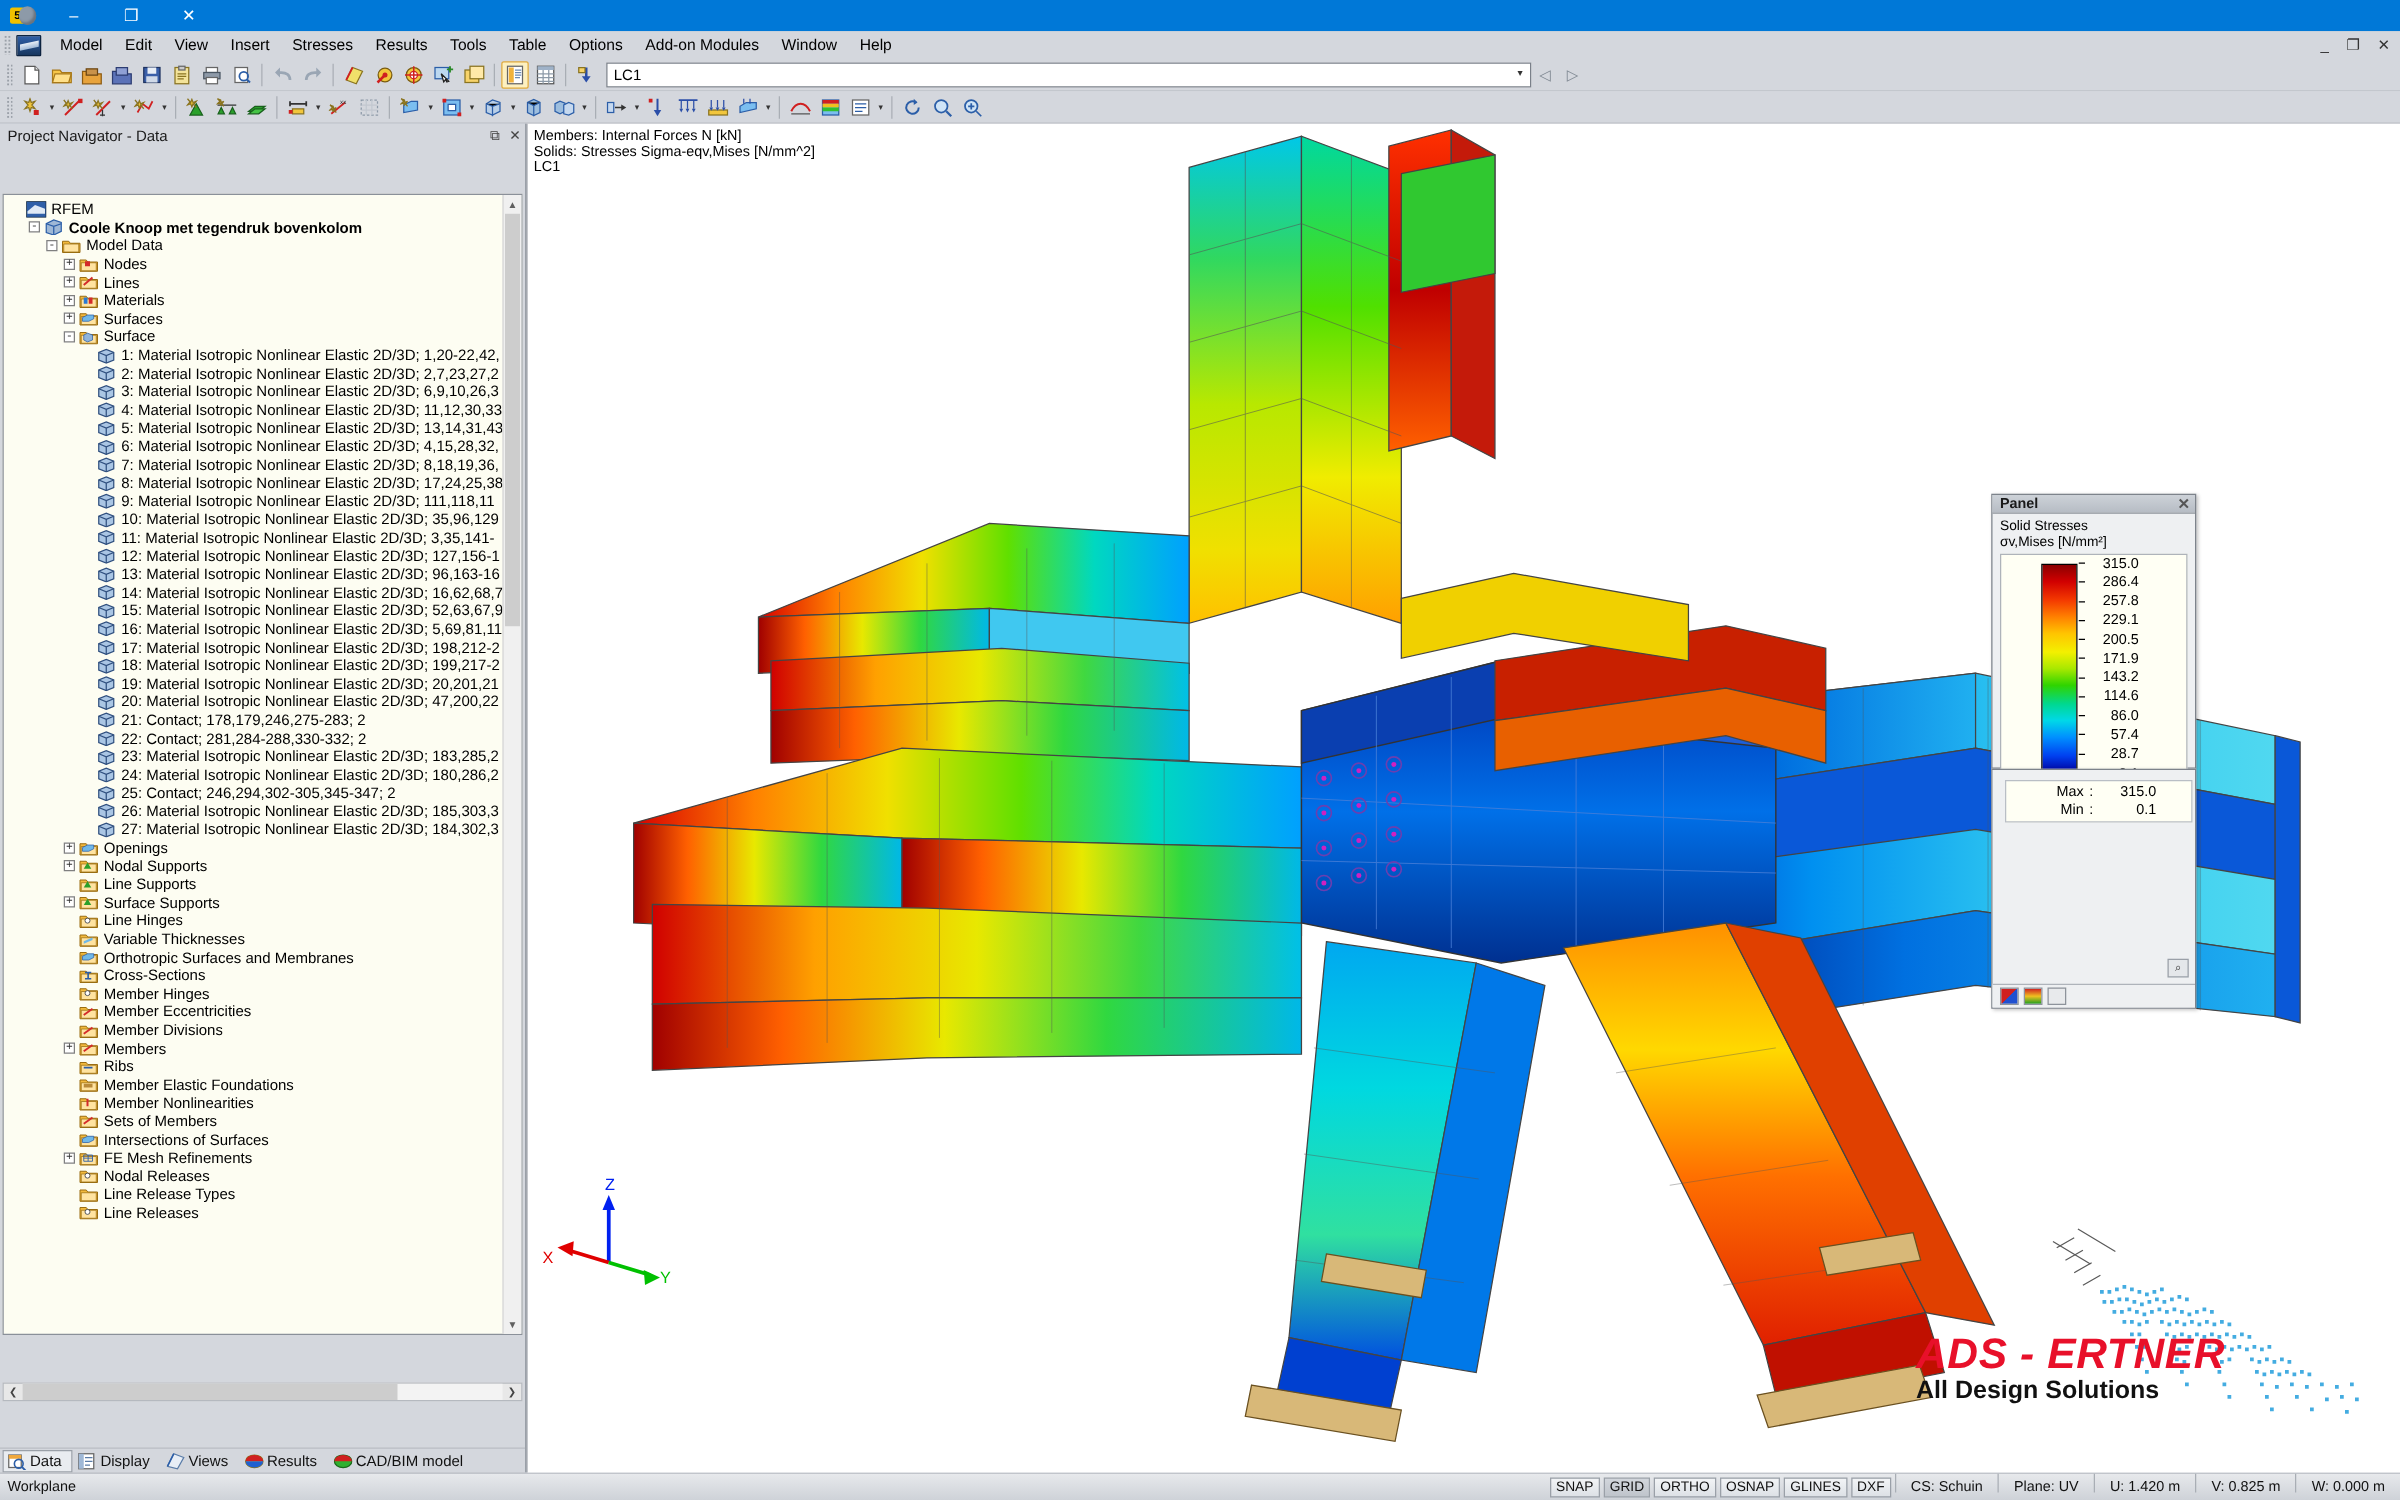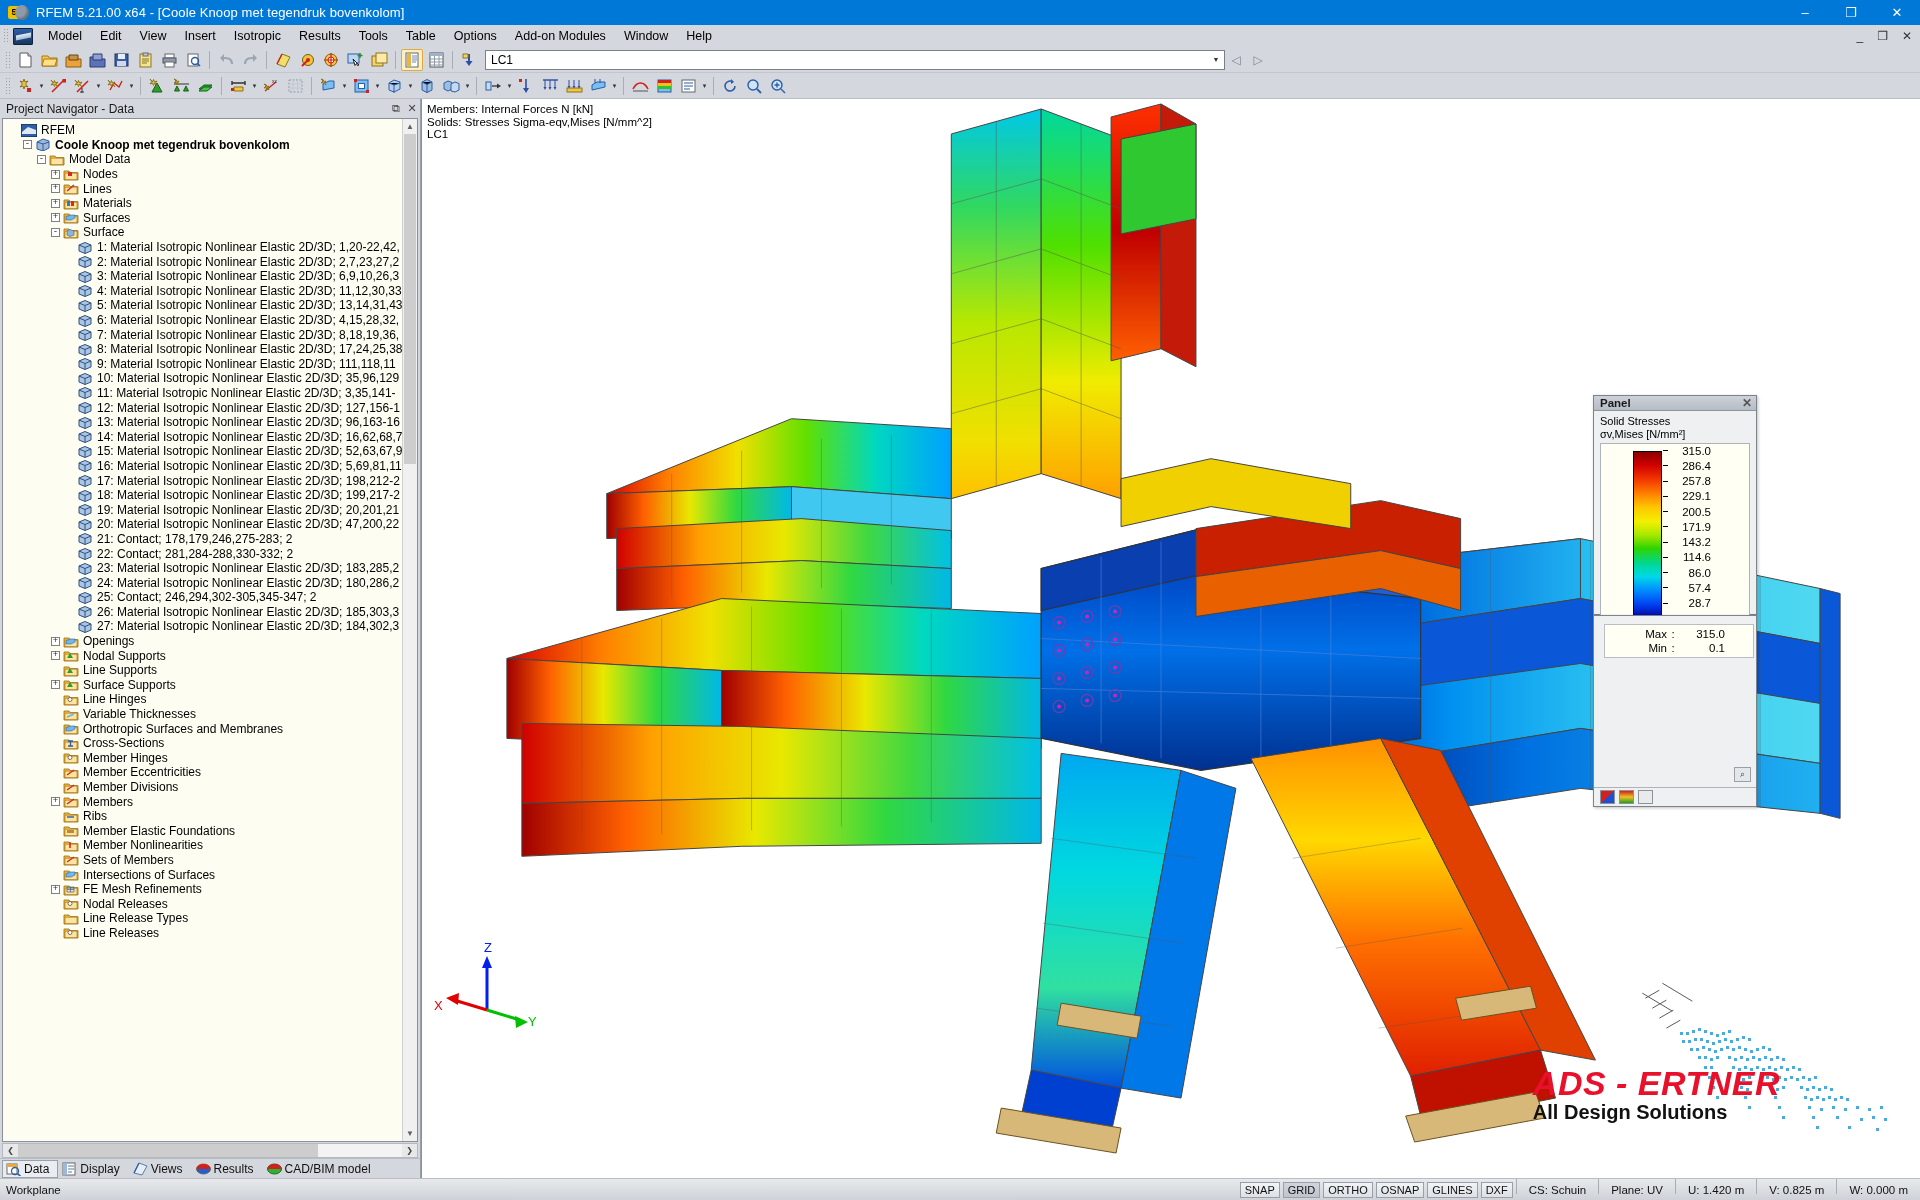--- a/index.html
+++ b/index.html
@@ -90,21 +90,21 @@
 
   
   .ic { width: 17px; height: 16px; position: relative; display:block; }
 
   
   .mainrow { flex: 1; display: flex; min-height: 0; }
 
   
   .navigator {
     width: 421px; flex: none; background: #d4d7dd;
-    display: flex; flex-direction: column; border-right: 1px solid #9aa0a8;
+    display: flex; flex-direction: column; border-right: 1px solid #9aa0a8; gap: 37px;
   }
   .nav-header {
     height: 19px; display: flex; align-items: center; padding-left: 6px;
     font-size: 12px; color: #1a1a1a; background: #d4d7dd; flex:none;
   }
   .nav-header .t { flex: 1; }
   .nav-header .btn { width: 16px; text-align: center; color: #444; font-size: 11px; }
   .nav-tree-wrap { flex: 1; display: flex; min-height: 0; margin: 0 2px; border: 1px solid #8a9099; background: #fdfdf2; }
   .nav-tree { flex: 1; overflow: hidden; position: relative; padding: 4px 0 0 6px; }
   .scrollbar-v { width: 15px; background: #f0f0f0; border-left: 1px solid #d0d0d0; display:flex; flex-direction:column; flex:none;}
@@ -207,36 +207,35 @@
 </head>
 <body>
 
 <div id="app">
 
   <div class="titlebar">
     <div class="appicon">
       <span class="badge">5</span>
       <span class="ball"></span>
     </div>
-    <div class="title">RFEM 5.21.00 x64 - [Coole Knoop met tegendruk bovenkolom]</div>
     <div class="wincontrols">
       <div>–</div>
       <div>❐</div>
       <div class="close">✕</div>
     </div>
   </div>
 
   <div class="menubar">
     <div class="gripper"></div>
     <div class="menuicon"></div>
     <div class="mi">Model</div>
     <div class="mi">Edit</div>
     <div class="mi">View</div>
     <div class="mi">Insert</div>
-    <div class="mi">Isotropic</div>
+    <div class="mi">Stresses</div>
     <div class="mi">Results</div>
     <div class="mi">Tools</div>
     <div class="mi">Table</div>
     <div class="mi">Options</div>
     <div class="mi">Add-on Modules</div>
     <div class="mi">Window</div>
     <div class="mi">Help</div>
     <div class="mdi-controls">
       <span>_</span>
       <span>❐</span>

